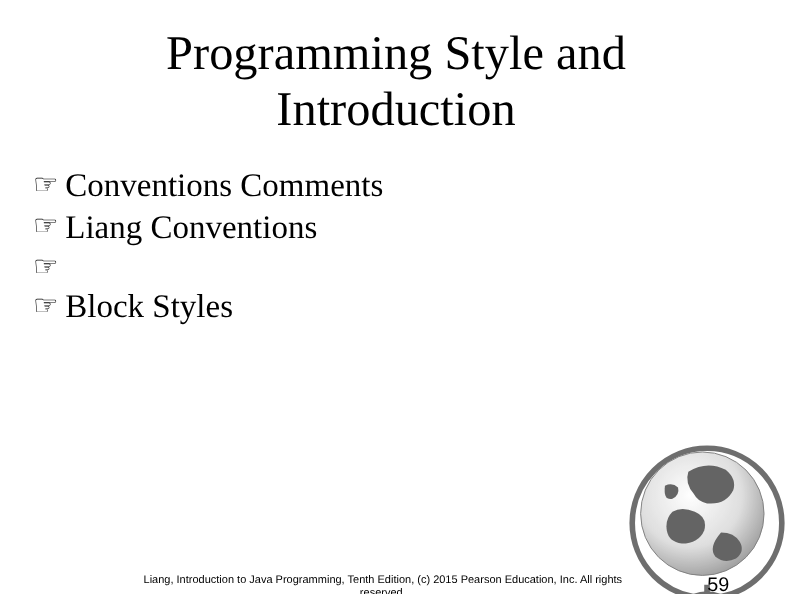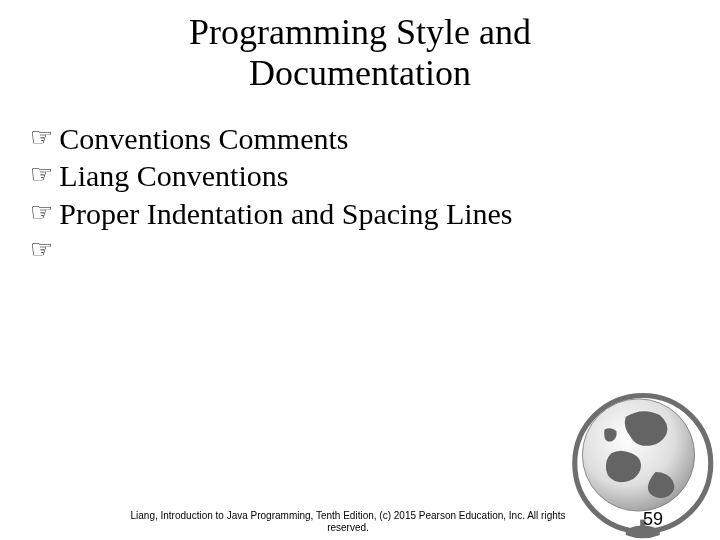--- a/index.html
+++ b/index.html
@@ -14,24 +14,25 @@
     overflow: hidden;
   }
   .slide {
     width: 720px;
     height: 540px;
     position: relative;
     box-sizing: border-box;
   }
   .title {
     text-align: center;
-    font-size: 36px;
+    font-size: 44px;
     line-height: 1.15;
     padding-top: 12px;
     font-weight: normal;
+    margin-top: 12px;
   }
   .body {
     padding: 25px 30px 0 30px;
   }
   .item {
     font-size: 30px;
     line-height: 1.25;
     display: flex;
     align-items: flex-start;
   }
@@ -70,38 +71,38 @@
     opacity: 0.85;
   }
 </style>
 </head>
 <body>
 
 <div class="slide">
 
   <div class="title">
     <span>Programming Style and</span><br>
-    <span>Documentation</span>
+    <span>Introduction</span>
   </div>
 
   <div class="body">
     <div class="item">
       <span class="bullet">☞</span>
       <span>Conventions Comments</span>
     </div>
     <div class="item">
       <span class="bullet">☞</span>
       <span>Liang Conventions</span>
     </div>
     <div class="item">
       <span class="bullet">☞</span>
-      <span>Proper Indentation and Spacing Lines</span>
     </div>
     <div class="item">
       <span class="bullet">☞</span>
+      <span>Block Styles</span>
     </div>
   </div>
 
   <svg class="globe" viewBox="0 0 200 200">
     <defs>
       <radialGradient id="g1" cx="40%" cy="35%" r="70%">
         <stop offset="0%" stop-color="#ffffff"></stop>
         <stop offset="60%" stop-color="#d9d9d9"></stop>
         <stop offset="100%" stop-color="#8a8a8a"></stop>
       </radialGradient>

